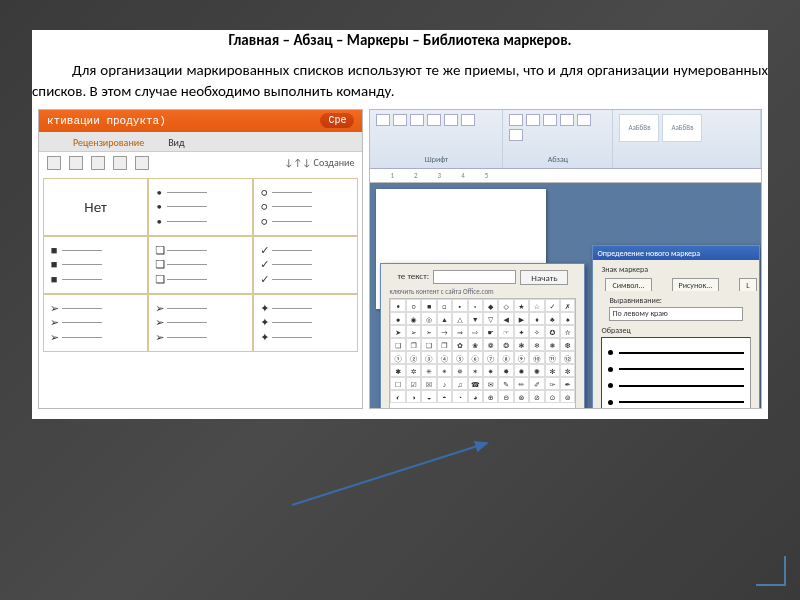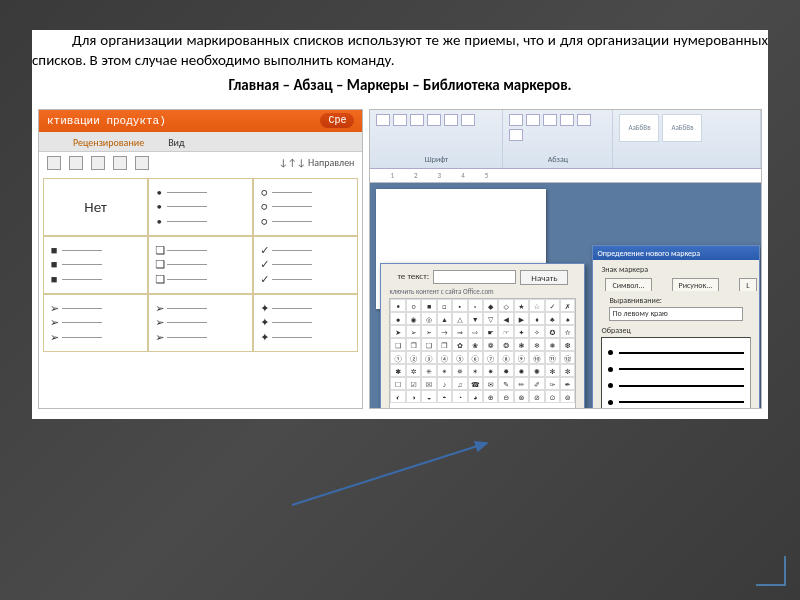--- a/index.html
+++ b/index.html
@@ -197,41 +197,41 @@
     border-right: 2px solid #4a7ba6;
     border-bottom: 2px solid #4a7ba6;
   }
 </style>
 </head>
 <body>
 
 <div class="slide">
 
   <div class="content-wrap">
+    <p class="body-text bold-line">Главная – Абзац – Маркеры – Библиотека маркеров.</p>
     <p class="body-text body-text-indent">Для организации маркированных списков используют те же приемы, что и для организации нумерованных списков. В этом случае необходимо выполнить команду.</p>
-    <p class="body-text bold-line">Главная – Абзац – Маркеры – Библиотека маркеров.</p>
 
     <div class="img-row">
 
       <div class="panel left-panel">
         <div class="orange-bar">
           <span>ктивации продукта)</span>
           <span class="btn">Сре</span>
         </div>
         <div class="tab-bar">
           <span class="tab sel">Рецензирование</span>
           <span class="tab">Вид</span>
         </div>
         <div class="toolbar-row">
           <span class="ico"></span>
           <span class="ico"></span>
           <span class="ico"></span>
           <span class="ico"></span>
           <span class="ico"></span>
-          <span class="direction">↓↑↓ <span>Направлен</span></span>
+          <span class="direction">↓↑↓ <span>Создание</span></span>
         </div>
         <div class="lib-grid">
           <div class="lib-cell no">Нет</div>
           <div class="lib-cell">
             <div class="bline">
                 <span class="mk">•</span>
                 <span class="ln"></span>
               </div>
             <div class="bline">
                 <span class="mk">•</span>

